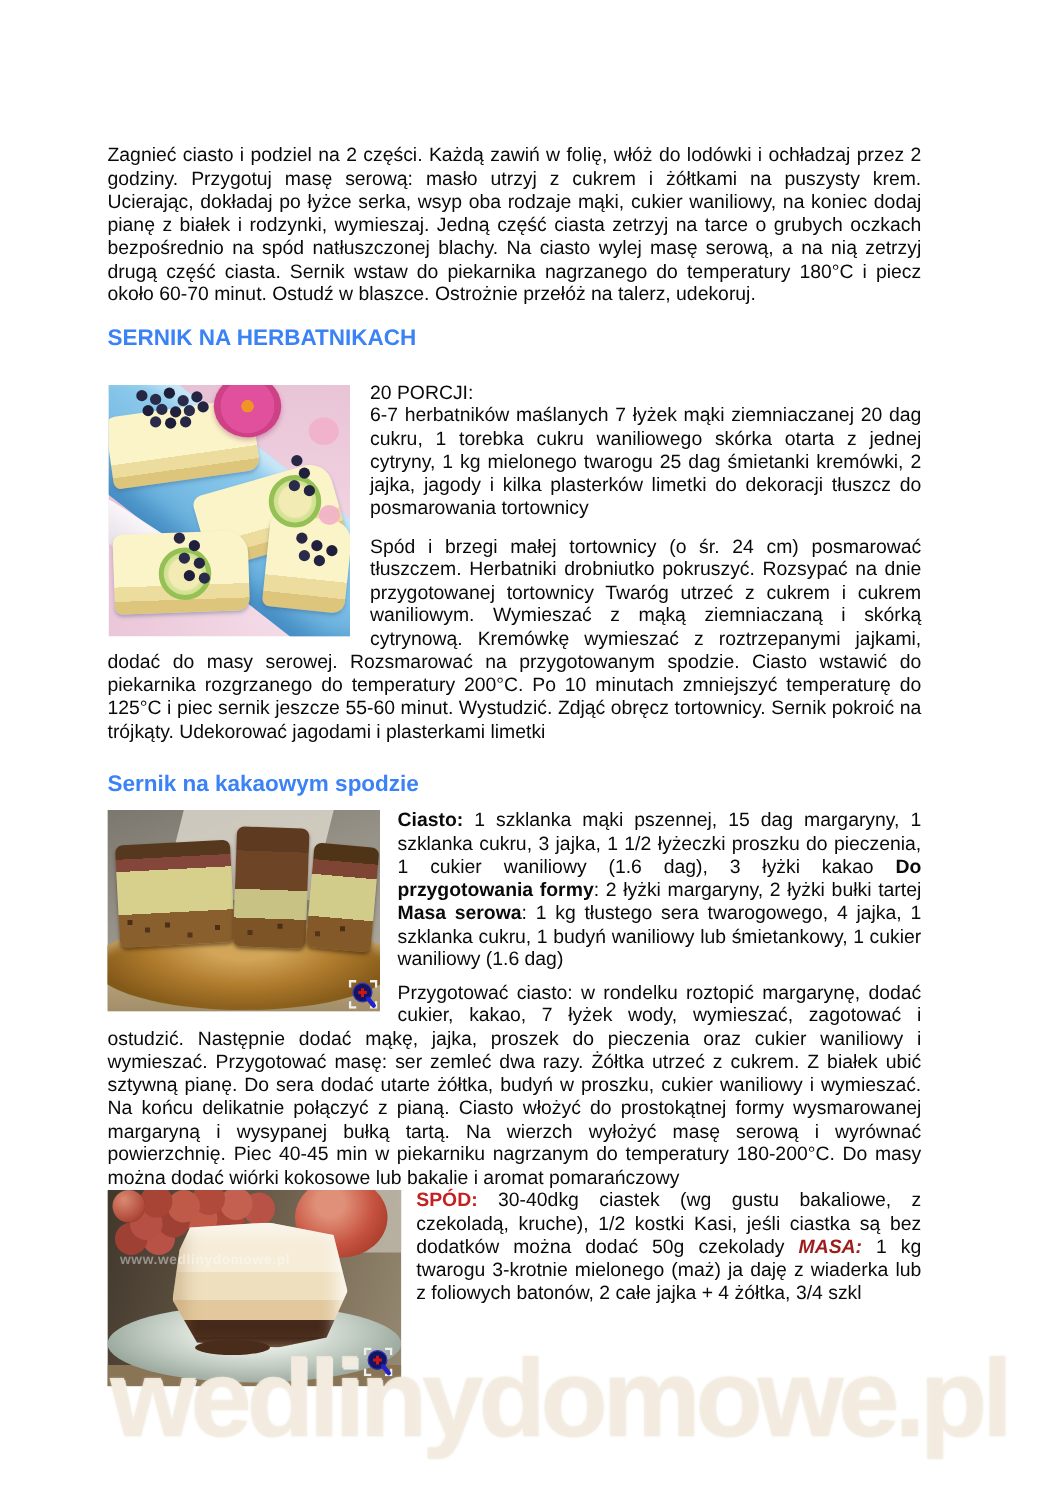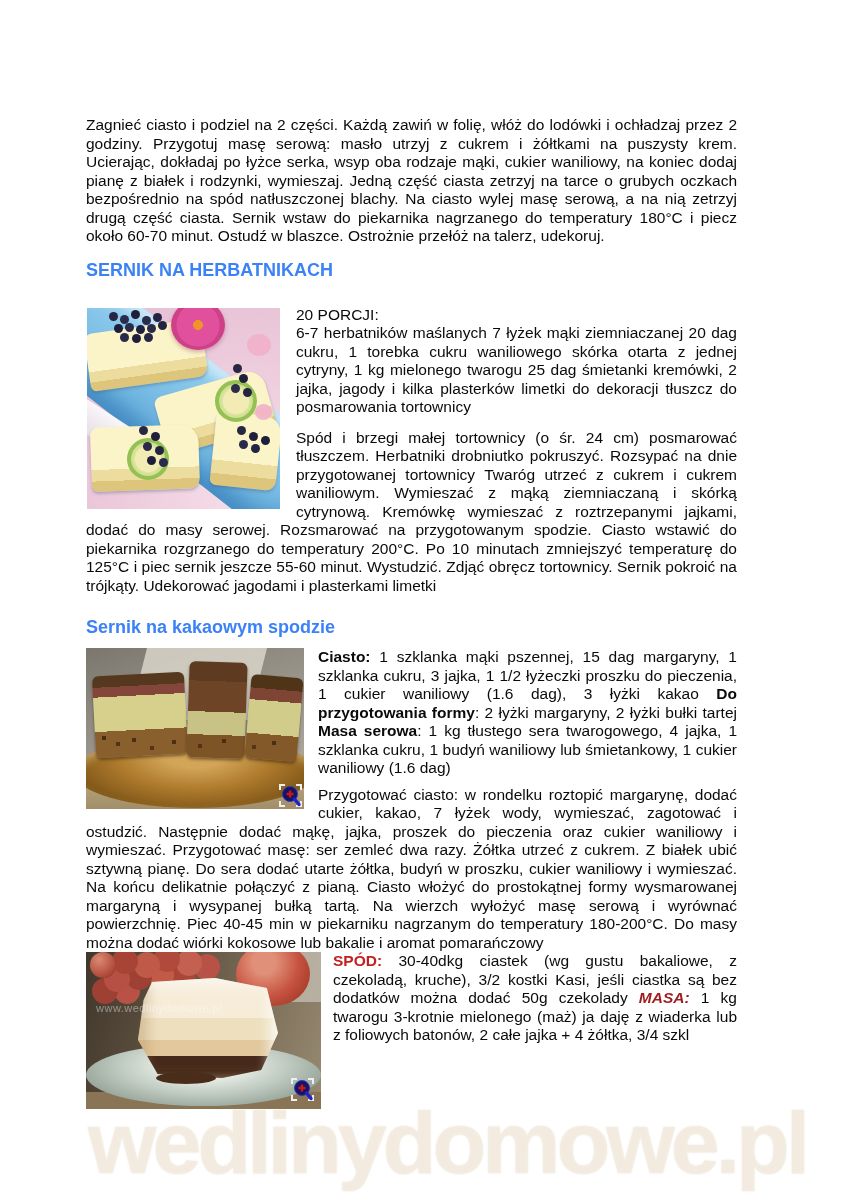--- a/index.html
+++ b/index.html
@@ -88,30 +88,30 @@
   .p3-apple { left:150px; top:-10px; width:74px; height:64px; border-radius:50%;
     background:radial-gradient(circle at 38% 32%, #e09078 0 18%, #c65240 55%, #922e1c); }
   .p3-table { left:0; top:140px; width:235px; height:17px; background:#8a7456; }
   .p3-plate { left:0; top:92px; width:235px; height:62px; border-radius:50%;
     background:radial-gradient(ellipse at 50% 35%, #e4eae2 0 25%, #b8c4ba 55%, #93a096 80%, #7e8c82); }
   .p3-slice { left:52px; top:26px; width:140px; height:100px;
     clip-path:polygon(10% 4%, 55% 0, 92% 10%, 100% 55%, 88% 92%, 60% 100%, 14% 96%, 0 62%, 4% 22%);
     background:linear-gradient(180deg,#f6ecd8 0 40%, #eedfbe 40% 62%, #e2c89c 62% 78%, #46291a 78% 92%, #3a2014 92% 100%);
     box-shadow:inset -8px 6px 14px rgba(255,255,255,.8), inset 10px -4px 12px rgba(170,130,80,.35); }
   .p3-drip { left:70px; top:120px; width:60px; height:12px; border-radius:50%; background:#4a2c1a; }
-  .p3-wm { left:10px; top:50px; font-size:11px; font-weight:normal; color:rgba(255,255,255,.42);
+  .p3-wm { left:10px; top:50px; font-size:11px; font-weight:bold; color:rgba(255,255,255,.42);
     letter-spacing:.5px; white-space:nowrap; }
 
   
   .zoomicon { position:absolute; width:23px; height:23px; cursor:pointer; }
   .z2 { left:193px; top:136px; } .z3 { left:205px; top:126px; }
 
   
   .watermark {
-    position:absolute; left:88px; top:1092px; z-index:5;
+    position:absolute; left:88px; top:1068px; z-index:5;
     font-size:88px; font-weight:bold; letter-spacing:-4px; white-space:nowrap;
     color:rgba(243,236,224,0.92);
     text-shadow:0 0 2px rgba(226,216,196,0.65), 1px 1px 0 rgba(255,255,255,0.8);
     pointer-events:none;
   }
 </style>
 </head>
 <body>
 
 <div class="page">
@@ -181,18 +181,18 @@
       <div class="p3-slice"></div>
       <div class="p3-drip"></div>
       <div class="p3-wm">www.wedlinydomowe.pl</div>
       <svg class="zoomicon z3" viewBox="0 0 23 23">
         <path d="M1 6 V1 H6 M17 1 H22 V6 M22 17 V22 H17 M6 22 H1 V17" stroke="#efefef" stroke-width="2" fill="none"></path>
         <circle cx="11" cy="10" r="7.5" fill="#141464" stroke="#3434b4" stroke-width="1"></circle>
         <path d="M11 6.5 V13.5 M7.5 10 H14.5" stroke="#cc1616" stroke-width="2.4"></path>
         <path d="M15.5 15 L20 20.5" stroke="#2222cc" stroke-width="3.5" stroke-linecap="round"></path>
       </svg>
     </div>
-    <p class="body"><span class="red1">SPÓD:</span><span> 30-40dkg ciastek (wg gustu bakaliowe, z czekoladą, kruche), 3/2 kostki Kasi, jeśli ciastka są bez dodatków można dodać 50g czekolady </span><span class="red2">MASA:</span><span> 1 kg twarogu 3-krotnie mielonego (maż) ja daję z wiaderka lub z foliowych batonów, 2 całe jajka + 4 żółtka, 3/4 szkl</span></p>
+    <p class="body"><span class="red1">SPÓD:</span><span> 30-40dkg ciastek (wg gustu bakaliowe, z czekoladą, kruche), 1/2 kostki Kasi, jeśli ciastka są bez dodatków można dodać 50g czekolady </span><span class="red2">MASA:</span><span> 1 kg twarogu 3-krotnie mielonego (maż) ja daję z wiaderka lub z foliowych batonów, 2 całe jajka + 4 żółtka, 3/4 szkl</span></p>
   </div>
 
 </div>
 
 <div class="watermark">wedlinydomowe.pl</div>
 
 </body></html>

